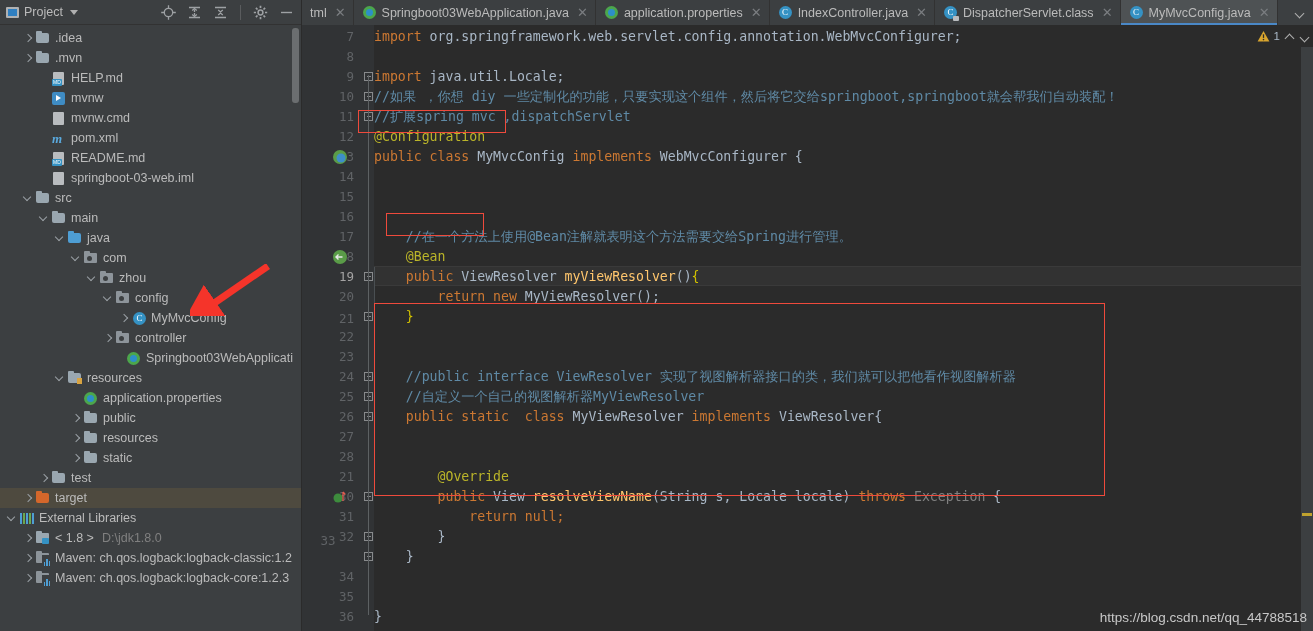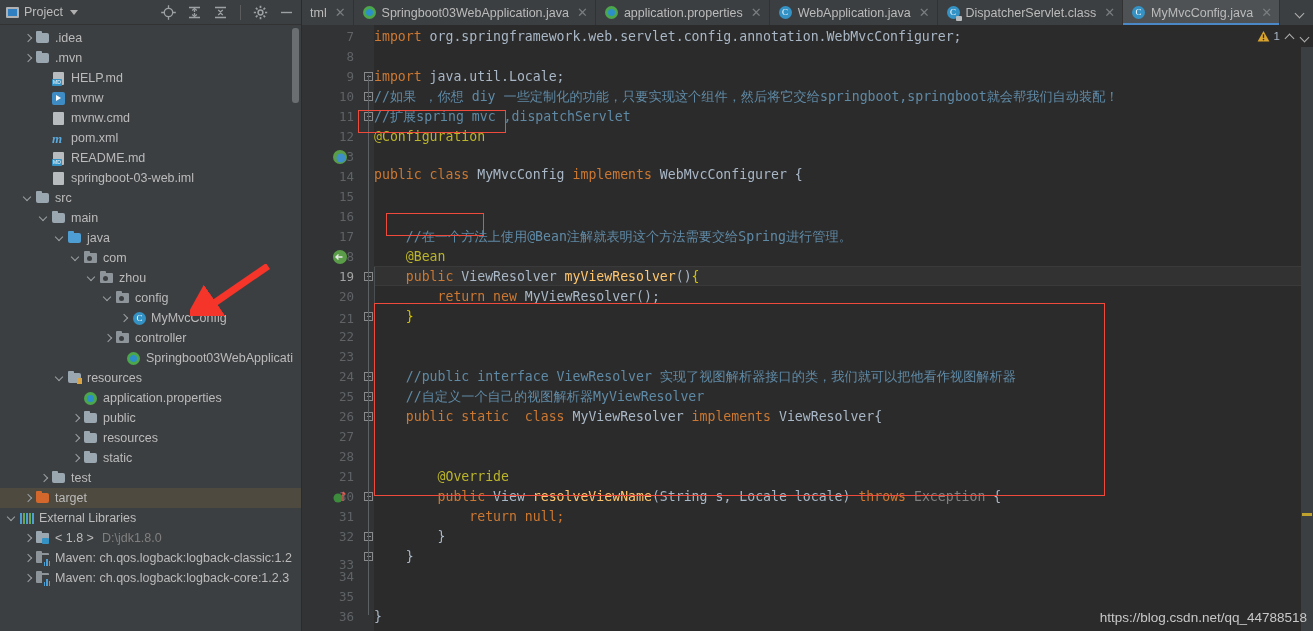--- a/index.html
+++ b/index.html
@@ -534,21 +534,21 @@
         <span class="tabicon">
           <span class="ic-spring"></span>
         </span>
         <span>application.properties</span>
         <span class="tabclose">✕</span>
       </div>
       <div class="tab">
         <span class="tabicon">
           <span class="ic-class">C</span>
         </span>
-        <span>WebApplication.java</span>
+        <span>IndexController.java</span>
         <span class="tabclose">✕</span>
       </div>
       <div class="tab">
         <span class="tabicon">
           <span class="ic-class locked">C</span>
         </span>
         <span>DispatcherServlet.class</span>
         <span class="tabclose">✕</span>
       </div>
       <div class="tab active">
@@ -597,21 +597,21 @@
         <div class="gl" style="top: 402px;">27</div>
         <div class="gl" style="top: 422px;">28</div>
         <div class="gl" style="top: 442px;">21</div>
         <div class="gl" style="top: 462px;">30</div>
         <div class="gmark" style="left: 30px; top: 464px;"><svg viewBox="0 0 16 16">
             <circle cx="6" cy="9" r="4.5" fill="#3d8c3d"></circle>
             <path d="M11 3v9M11 3l2.2 2.5" stroke="#e05a4e" stroke-width="1.3" fill="none"></path>
           </svg></div>
         <div class="gl" style="top: 482px;">31</div>
         <div class="gl" style="top: 502px;">32</div>
-        <div class="gl" style="top: 530px;">33</div>
+        <div class="gl" style="top: 506px; text-align: center;">33</div>
         <div class="gl" style="top: 542px;">34</div>
         <div class="gl" style="top: 562px;">35</div>
         <div class="gl" style="top: 582px;">36</div>
         <div class="gl" style="top: 602px;">37</div>
       </div>
     <div id="fold-strip">
         <div class="fm" style="top: 47px;"></div>
         <div class="fm" style="top: 67px;"></div>
         <div class="fm" style="top: 87px;"></div>
         <div class="fm" style="top: 247px;"></div>
@@ -624,21 +624,21 @@
         <div class="fm" style="top: 527px;"></div>
         <div class="fmline" style="top: 50px; height: 540px;"></div>
       </div>
     <div id="code-area">
         <div class="cl" style="top: 2px;"><span class="kw">import </span><span class="txt">org.springframework.web.servlet.config.annotation.WebMvcConfigurer;</span></div>
         <div class="cl" style="top: 22px;"></div>
         <div class="cl" style="top: 42px;"><span class="kw">import </span><span class="txt">java.util.Locale;</span></div>
         <div class="cl" style="top: 82px;"><span class="cmt-doc">//扩展spring mvc ,dispatchServlet</span></div>
         <div class="cl" style="top: 62px;"><span class="cmt-doc">//如果 ，你想 diy 一些定制化的功能，只要实现这个组件，然后将它交给springboot,springboot就会帮我们自动装配！</span></div>
         <div class="cl" style="top: 102px;"><span class="ann">@Configuration</span></div>
-        <div class="cl" style="top: 140px;"><span class="kw">public </span><span class="kw">class </span><span class="txt">MyMvcConfig </span><span class="kw">implements </span><span class="txt">WebMvcConfigurer {</span></div>
+        <div class="cl" style="top: 122px;"><span class="kw">public </span><span class="kw">class </span><span class="txt">MyMvcConfig </span><span class="kw">implements </span><span class="txt">WebMvcConfigurer {</span></div>
         <div class="cl" style="top: 142px;"></div>
         <div class="cl" style="top: 162px;"></div>
         <div class="cl" style="top: 182px;"></div>
         <div class="cl" style="top: 202px;"><span class="cmt-doc">    //在一个方法上使用@Bean注解就表明这个方法需要交给Spring进行管理。</span></div>
         <div class="cl" style="top: 222px;"><span class="ann">    @Bean</span></div>
         <div class="cl" style="top: 242px;"><span class="kw">    public </span><span class="txt">ViewResolver </span><span class="meth">myViewResolver</span><span class="txt">()</span><span class="brcY">{</span></div>
         <div class="cl" style="top: 262px;"><span class="kw">        return </span><span class="kw">new </span><span class="txt">MyViewResolver();</span></div>
         <div class="cl" style="top: 282px;"><span class="txt">    </span><span class="brcY">}</span></div>
         <div class="cl" style="top: 302px;"></div>
         <div class="cl" style="top: 322px;"></div>

